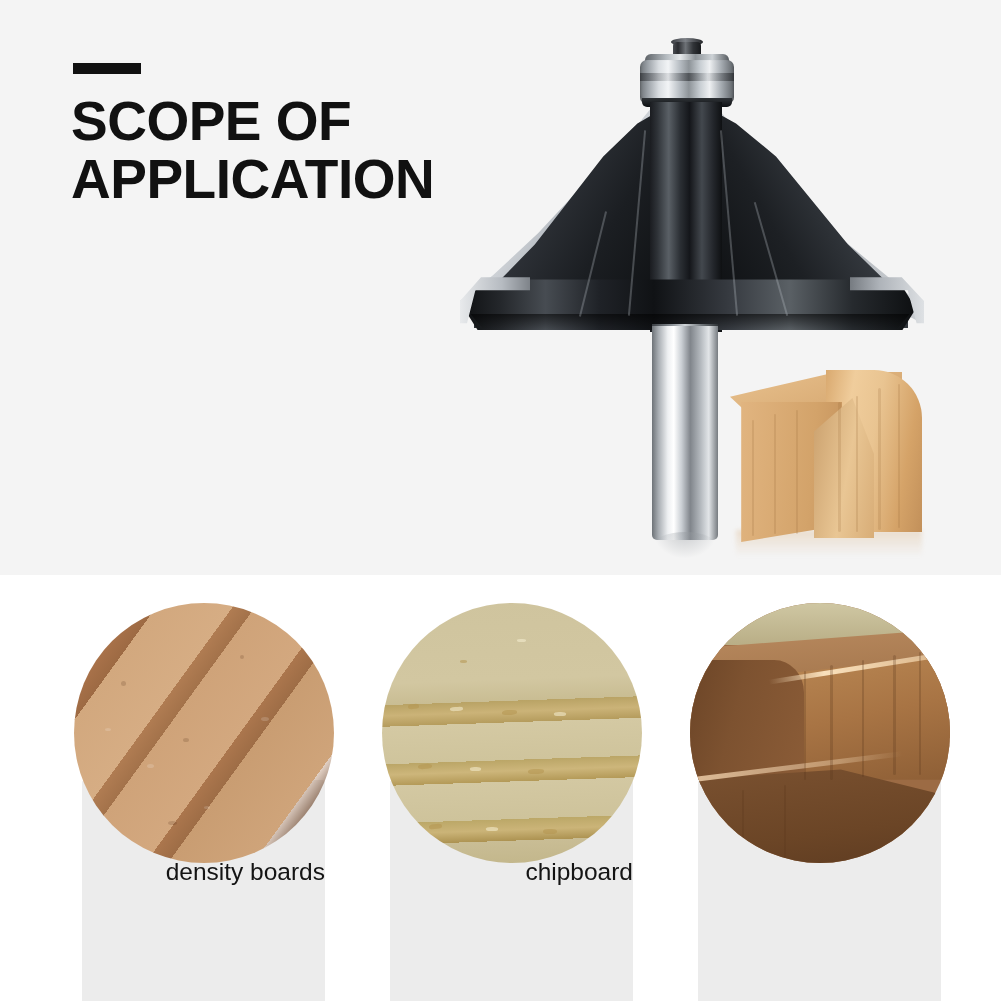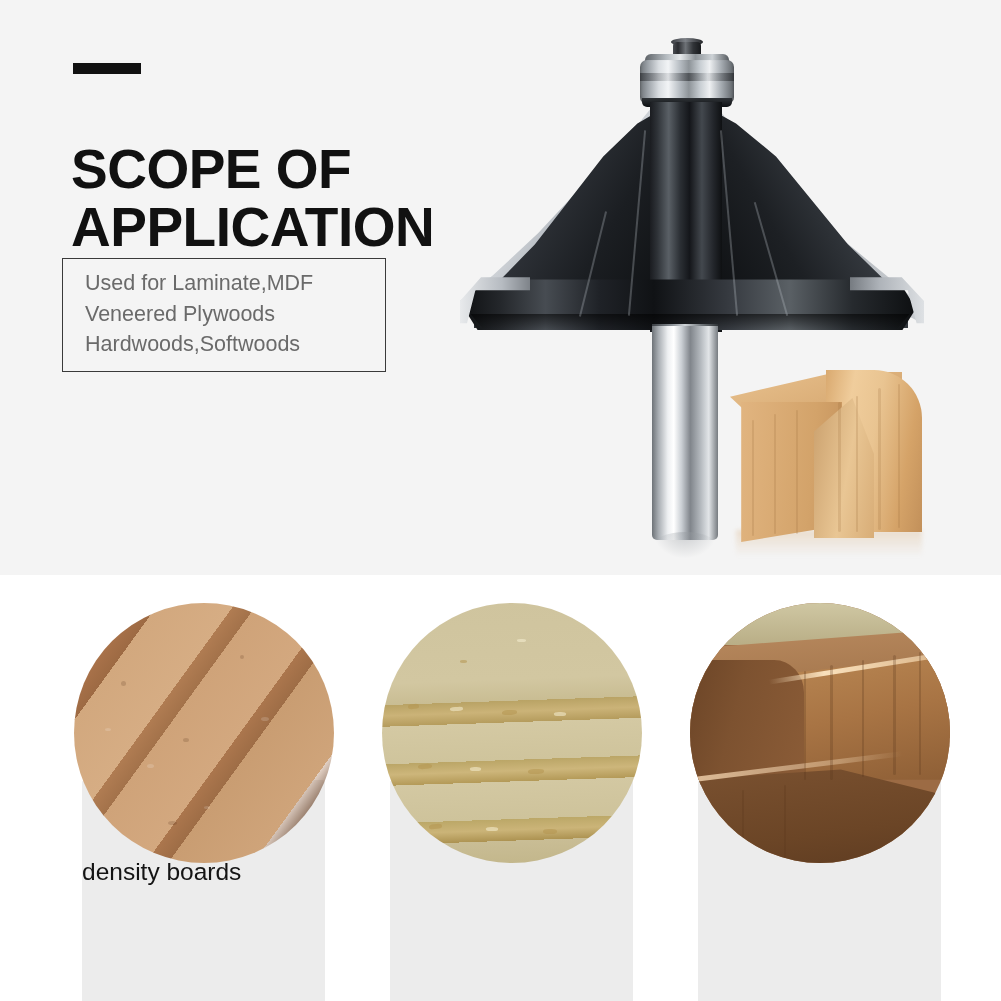--- a/index.html
+++ b/index.html
@@ -35,21 +35,20 @@
   #page-title {
     position: absolute;
     left: 71px; top: 92px;
     width: 420px;
     font-size: 55px;
     font-weight: bold;
     line-height: 1.06;
     letter-spacing: -0.5px;
     color: #111111;
     white-space: pre-line;
-    margin-top: 48px;
   }
 
   #usage-box {
     position: absolute;
     left: 62px; top: 258px;
     width: 324px;
     border: 1px solid #3a3a3a;
     padding: 9px 14px 11px 22px;
     box-sizing: border-box;
   }
@@ -275,21 +274,21 @@
     position: absolute;
     left: 12px; top: 28px;
     width: 260px; height: 260px;
     border-radius: 50%;
     overflow: hidden;
   }
   .card-label {
     position: absolute;
     left: 20px; top: 283px;
     width: 243px;
-    text-align: left;
+    text-align: right;
     font-size: 24.5px;
     color: #141414;
   }
 
   
   .tex-mdf {
     position: absolute; inset: 0;
     background:
       linear-gradient(126deg,
         #c79a6e 0%, #c79a6e 14%,
@@ -382,25 +381,20 @@
 </head>
 <body>
 
 <div id="top-panel">
 
   <div id="accent-dash"></div>
 
   <div id="page-title">SCOPE OF
 APPLICATION</div>
 
-  <div id="usage-box">
-    <div class="line">Used for Laminate,MDF</div>
-    <div class="line">Veneered Plywoods</div>
-    <div class="line">Hardwoods,Softwoods</div>
-  </div>
 
   <div id="bit-stage">
 
     <div class="bearing-screw-top"></div>
     <div class="bearing-screw"></div>
     <div class="bearing-cap"></div>
     <div class="bearing-outer"></div>
     <div class="bearing-groove"></div>
     <div class="bearing-shadow"></div>
 
@@ -472,20 +466,21 @@
         <div class="fleck" style="left:14%;top:62%;width:14px;height:5px;transform:rotate(-5deg);"></div>
         <div class="flecklt" style="left:34%;top:63%;width:11px;height:4px;"></div>
         <div class="fleck" style="left:56%;top:64%;width:16px;height:5px;transform:rotate(-2deg);"></div>
         <div class="fleck" style="left:18%;top:85%;width:13px;height:5px;transform:rotate(-6deg);"></div>
         <div class="flecklt" style="left:40%;top:86%;width:12px;height:4px;"></div>
         <div class="fleck" style="left:62%;top:87%;width:14px;height:5px;"></div>
         <div class="flecklt" style="left:52%;top:14%;width:9px;height:3px;"></div>
         <div class="fleck" style="left:30%;top:22%;width:7px;height:3px;"></div>
       </div>
     </div>
+    <div class="card-label">chipboard</div>
   </div>
 
   <div class="material-card" style="left:678px;width:283px;">
     <div class="card-plate"></div>
     <div class="card-circle">
       <div class="tex-hard">
         <div class="hw-backtop"></div>
         <div class="hw-upper"></div>
         <div class="hw-block-face"></div>
         <div class="hw-round-left"></div>

